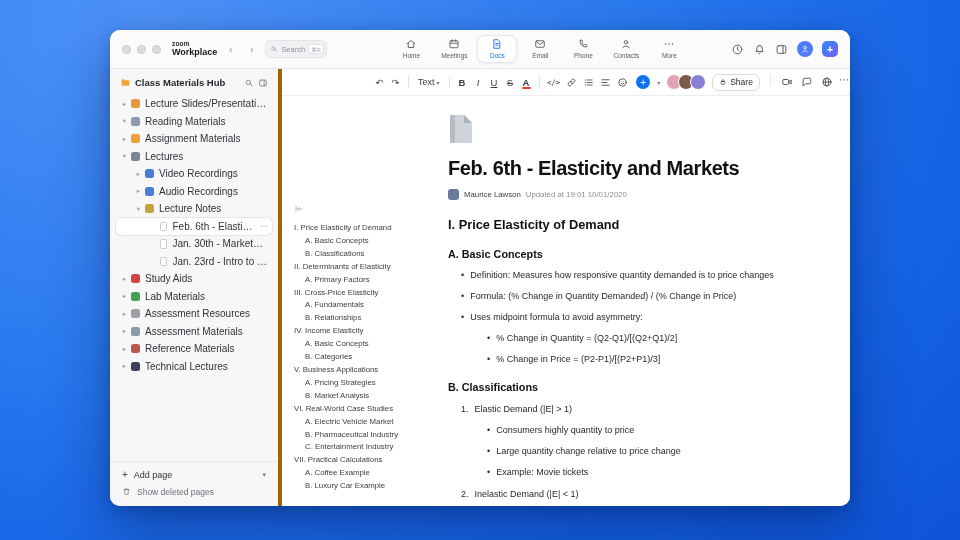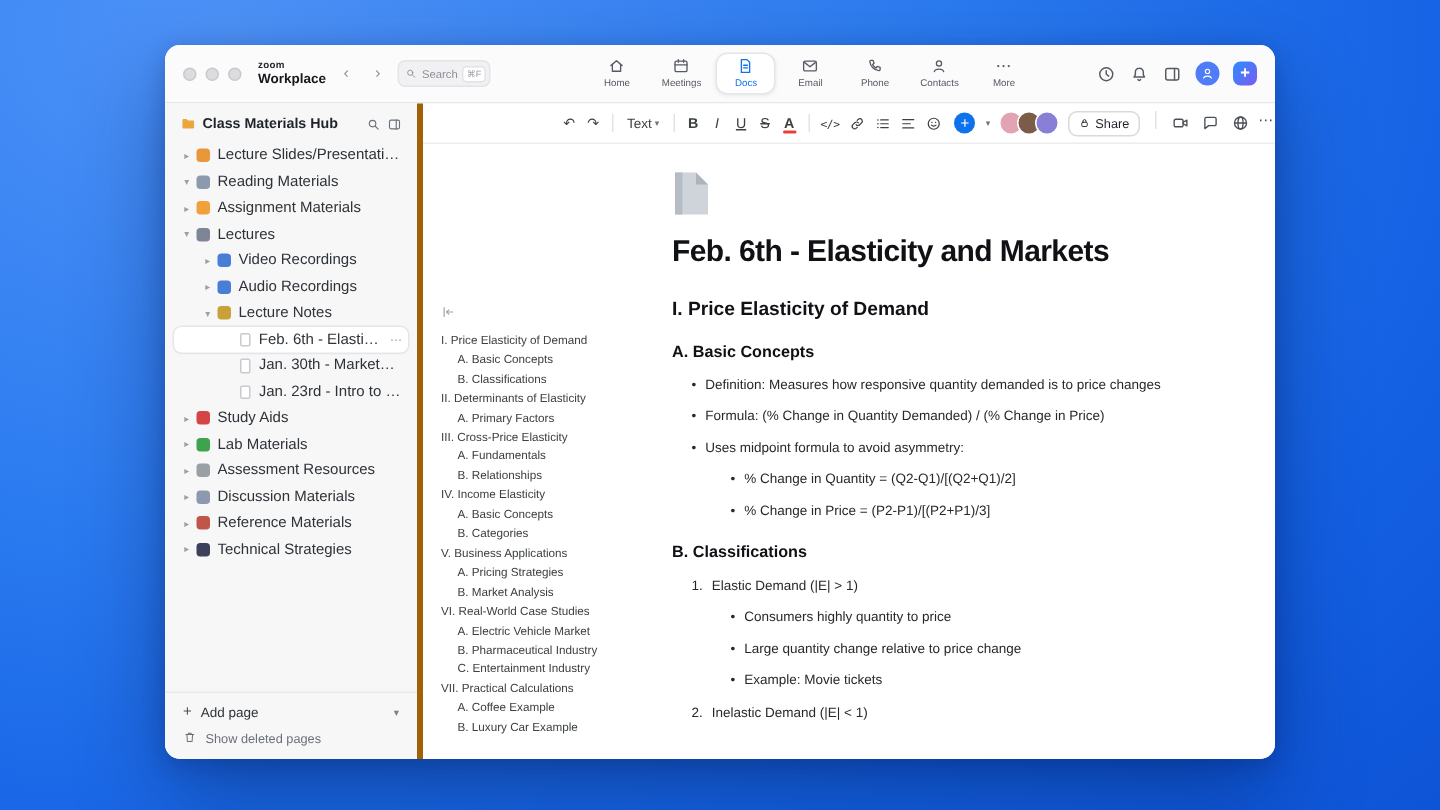--- a/index.html
+++ b/index.html
@@ -338,35 +338,35 @@
     <span class="chev">▸</span>
     <span class="chip" style="background: rgb(154, 160, 166);"></span>
 
     <span class="lbl">Assessment Resources</span>
 
   </div>
           <div class="tree-row d0">
     <span class="chev">▸</span>
     <span class="chip" style="background: rgb(141, 153, 174);"></span>
 
-    <span class="lbl">Discussion Materials</span>
+    <span class="lbl">Assessment Materials</span>
 
   </div>
           <div class="tree-row d0">
     <span class="chev">▸</span>
     <span class="chip" style="background: rgb(192, 86, 74);"></span>
 
     <span class="lbl">Reference Materials</span>
 
   </div>
           <div class="tree-row d0">
     <span class="chev">▸</span>
     <span class="chip" style="background: rgb(61, 64, 91);"></span>
 
-    <span class="lbl">Technical Strategies</span>
+    <span class="lbl">Technical Lectures</span>
 
   </div>
         </div>
       <div class="sb-footer">
         <div class="add-row">
           <span class="add-plus">+</span>
           <span>Add page</span>
           <span class="add-dd">▾</span>
         </div>
         <div class="deleted-row">
@@ -559,20 +559,25 @@
         </div>
         <div class="doc-col">
           <span class="doc-icon">
             <svg viewBox="0 0 26 30" style="width:100%;height:100%;display:block">
               <path d="M2 1h14l8 8v20H2z" fill="#cfd4da"></path>
               <path d="M16 1l8 8h-8z" fill="#aeb4bc"></path>
               <path d="M2 1h5v28H2z" fill="#b6bcc4"></path>
             </svg>
           </span>
           <div class="doc-title">Feb. 6th - Elasticity and Markets</div>
+          <div class="doc-meta">
+            <span class="meta-avatar"></span>
+            <span class="meta-author">Maurice Lawson</span>
+            <span>Updated at 19:01 10/01/2020</span>
+          </div>
           <div id="doc-blocks">
               <div class="blk h2">
 
     <span class="txt">I. Price Elasticity of Demand</span>
   </div>
               <div class="blk h3">
 
     <span class="txt">A. Basic Concepts</span>
   </div>
               <div class="blk b1">

